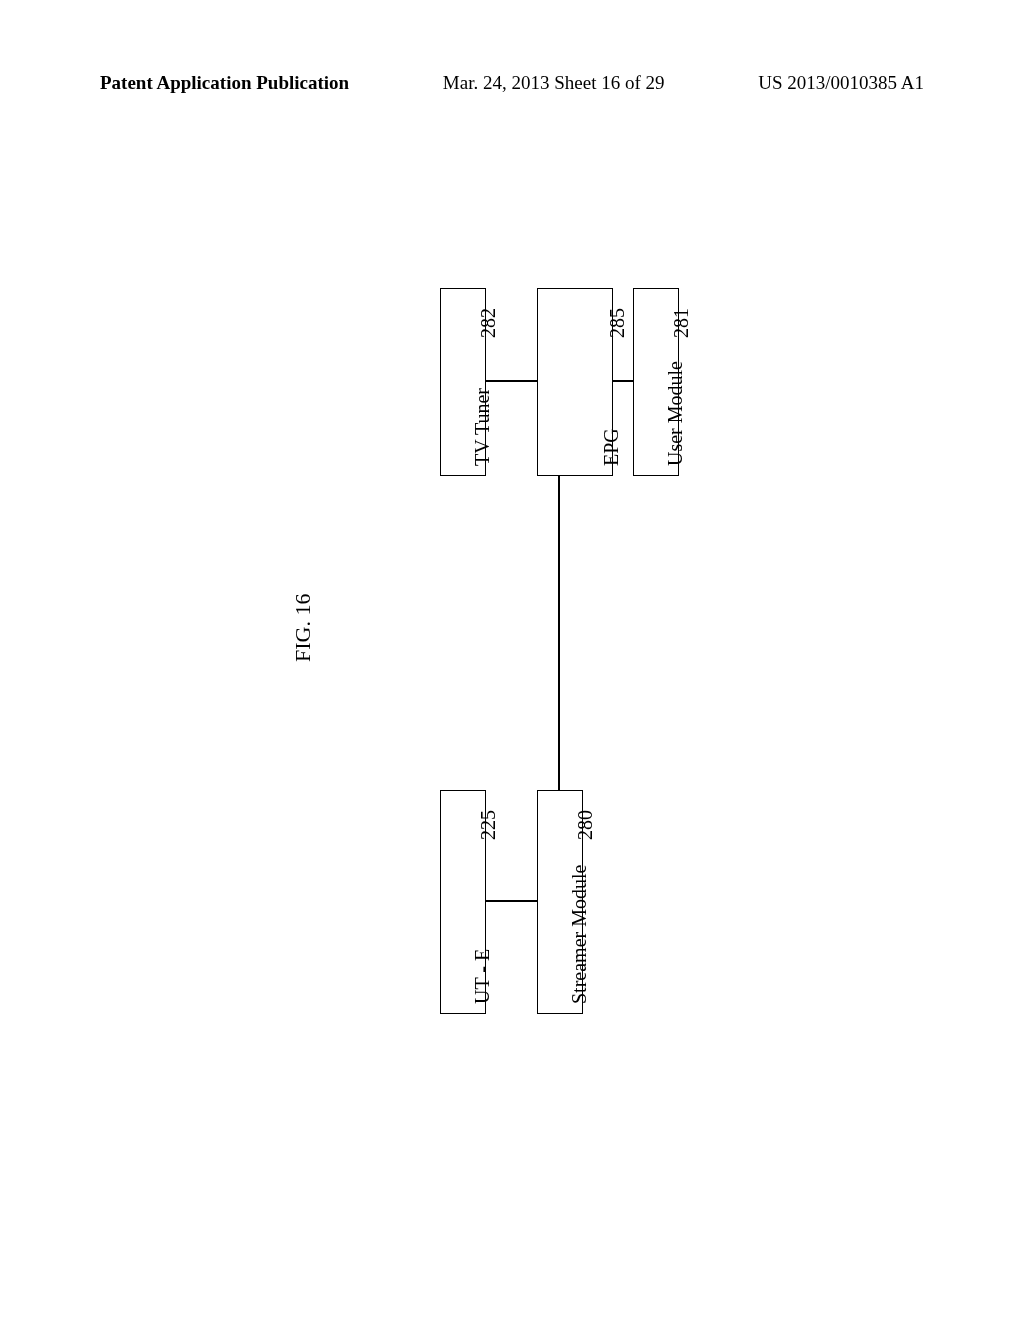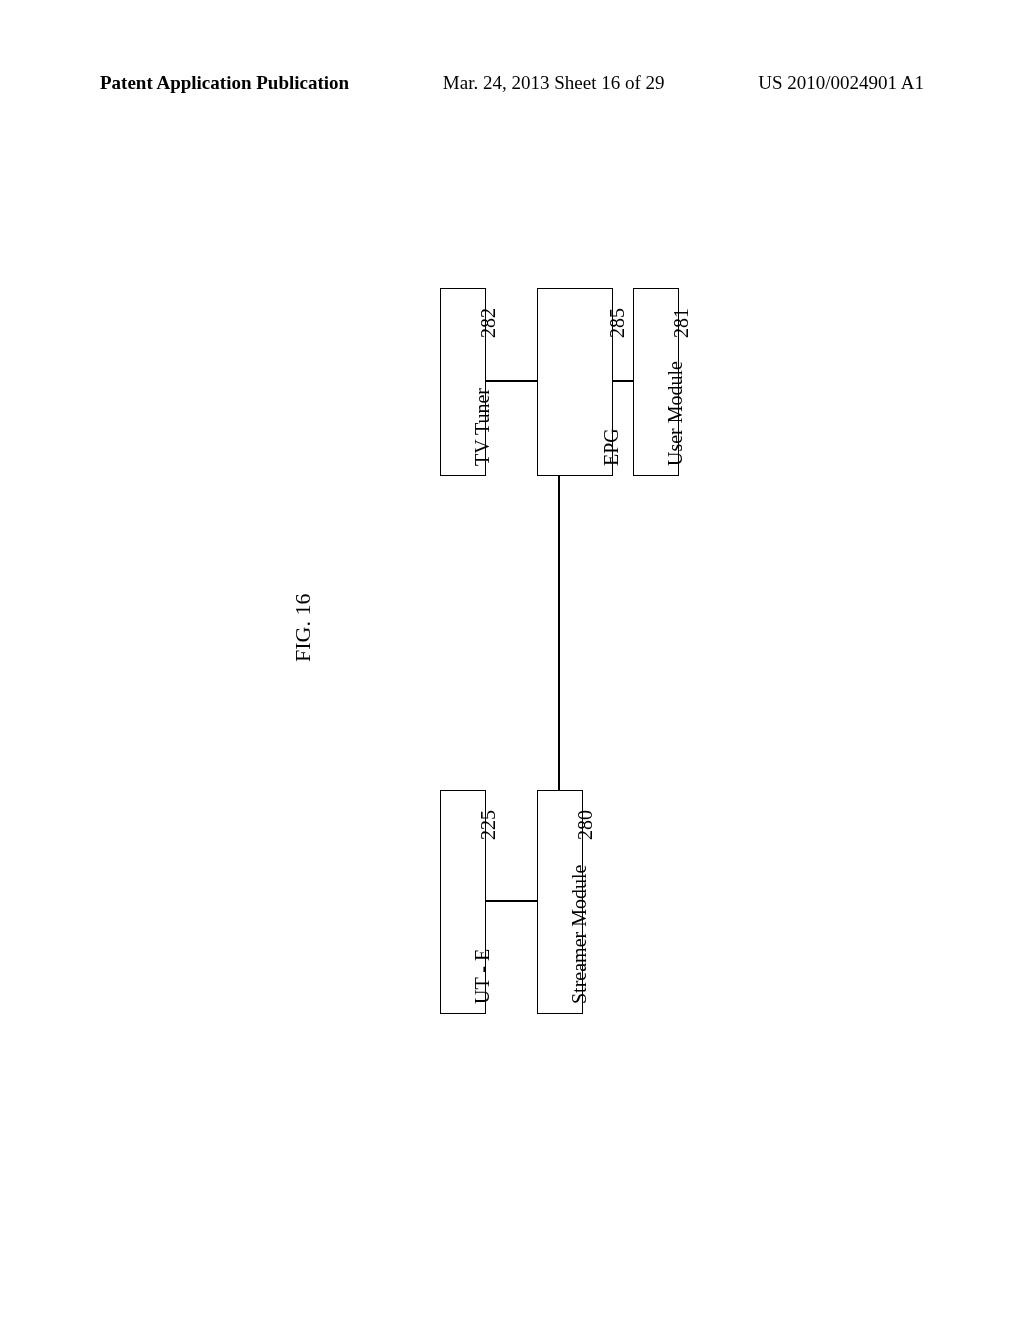--- a/index.html
+++ b/index.html
@@ -57,21 +57,21 @@
       position: absolute;
       background: #000;
     }
   </style>
 </head>
 <body>
 
 <div class="header">
   <span class="left">Patent Application Publication</span>
   <span>Mar. 24, 2013  Sheet 16 of 29</span>
-  <span>US 2010/0024901 A1</span>
+  <span>US 2013/0010385 A1</span>
 </div>
 
 <div class="diagram">
 
   <div class="fig-label" style="left: 290px; top: 660px;">FIG. 16</div>
 
   <div class="box" style="left: 635px; top: 290px; width: 45px; height: 185px;">
     <span class="rot-label" style="left: 30px; top: 465px; transform-origin: left top; transform: rotate(-90deg) translate(0,0); position:absolute;"></span>
   </div>
 

